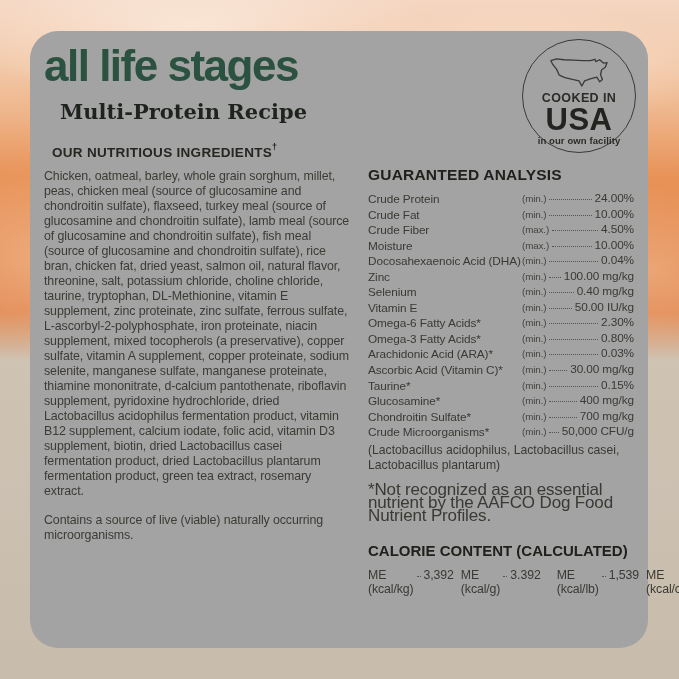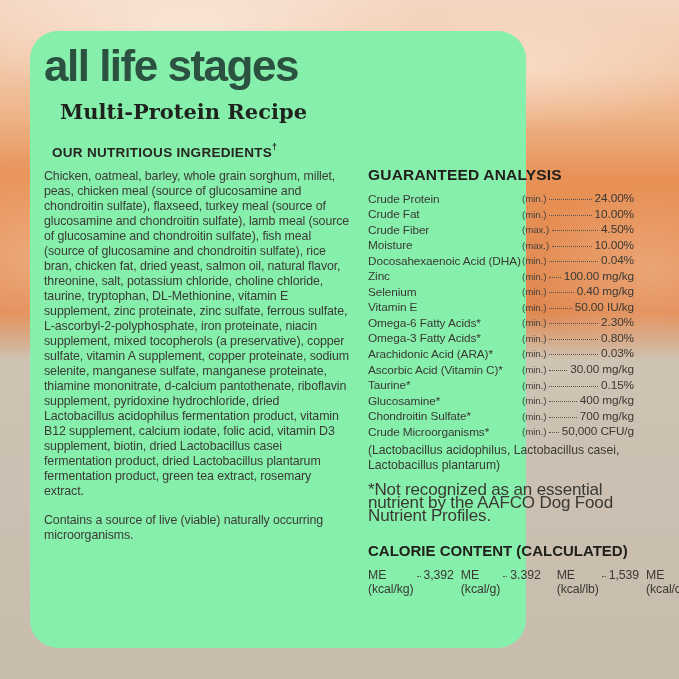--- a/index.html
+++ b/index.html
@@ -7,42 +7,42 @@
   .bg{position:absolute;inset:0;
     background:linear-gradient(180deg,
       #f4d6c2 0%, #f2c8a8 10%, #eeb489 17%, #e89257 26%,
       #e0874f 46%, #cfc3b3 53%, #cbc0b1 72%, #c8bcac 100%);}
   .bg::after{content:"";position:absolute;inset:0;
     background:
       radial-gradient(50% 16% at 28% 4%, rgba(255,246,238,.55), transparent 70%),
       radial-gradient(42% 13% at 76% 10%, rgba(255,241,230,.45), transparent 70%),
       radial-gradient(30% 20% at 6% 38%, rgba(255,226,200,.35), transparent 70%),
       radial-gradient(26% 18% at 96% 40%, rgba(255,226,200,.3), transparent 70%);}
-  .card{position:absolute;left:30px;top:31px;width:496px;height:617px;
-    background:#86efac;border-radius:28px;color:#3c3b36;}
+  .card{position:absolute;left:30px;top:31px;width:618px;height:617px;
+    background:#a3a3a3;border-radius:28px;color:#3c3b36;}
   .title{position:absolute;left:14px;top:13px;font-size:44px;line-height:1;
     font-weight:800;letter-spacing:-1.5px;color:#2b5240;margin:0;}
   .subtitle{position:absolute;left:30px;top:68px;margin:0;
     font-family:"DejaVu Serif", serif;font-weight:700;font-size:21px;color:#1e241d;}
   .badge{position:absolute;left:492px;top:8px;width:114px;height:114px;
     border:1.5px solid #3a3a37;border-radius:50%;box-sizing:border-box;
     display:flex;flex-direction:column;align-items:center;color:#2b2b28;}
   .badge svg{margin-top:12px;}
   .badge-l1{font-size:12.5px;font-weight:600;letter-spacing:.4px;margin-top:1px;}
   .badge-l2{font-size:31px;font-weight:800;letter-spacing:.5px;line-height:.95;color:#232320;}
   .badge-l3{font-size:9.5px;font-weight:700;letter-spacing:.1px;margin-top:1px;}
   .left-col{position:absolute;left:14px;top:112px;width:308px;}
   .ing-heading{font-size:13.5px;font-weight:700;letter-spacing:.3px;color:#262521;margin:0 8px 9px;}
   .body-text{font-size:12.4px;line-height:15px;letter-spacing:-.1px;margin:0;}
   .ing-foot{margin-top:13px;}
   .ing-note2{margin-top:14px;}
   sup.dagger{font-size:9px;position:relative;top:-1px;}
   .right-col{position:absolute;left:338px;top:135px;width:266px;color:#3a3934;}
   .ga-heading{font-size:15.5px;font-weight:700;letter-spacing:.2px;color:#21201c;margin:0 0 7px;}
-  .ga-row{display:flex;align-items:center;font-size:11.8px;line-height:14.55px;letter-spacing:-.1px;}
+  .ga-row{display:flex;align-items:flex-end;font-size:11.8px;line-height:14.55px;letter-spacing:-.1px;}
   .ga-label{white-space:nowrap;}
   .ga-right{margin-left:auto;width:112px;flex:none;display:flex;align-items:baseline;}
   .ga-min{font-size:9.8px;color:#44433e;flex:none;}
   .dots{flex:1 1 auto;border-bottom:1.8px dotted #56544e;margin:0 3px;position:relative;top:-2px;min-width:4px;}
   .ga-val{margin-left:auto;white-space:nowrap;}
   .micro-note{font-size:12.2px;line-height:15px;margin:3px 0 0;}
   .aafco-note{font-size:17px;line-height:13px;margin:10px 0 16px;letter-spacing:-.15px;}
   .cal-heading{font-size:15px;font-weight:700;color:#21201c;margin:20px 0 9px;letter-spacing:0;}
   .cal-grid{display:flex;gap:16px;}
   .cal-col{flex:1;display:flex;gap:7px;}
@@ -51,20 +51,30 @@
 </head>
 <body>
 
 <div class="bg"></div>
 
 <div class="card">
 
   <h1 class="title">all life stages</h1>
   <h2 class="subtitle">Multi-Protein Recipe</h2>
 
+  <div class="badge">
+    <svg width="60" height="38" viewBox="0 0 64 40">
+      <path d="M2,9 L8,7 L16,8 L26,8.5 L36,9 L44,9 L49,7.5 L50,10 L54,8 L58,11.5 L62,11
+               L60,16 L56,19 L55,24 L57,29 L54,31.5 L51,26.5 L44,28.5 L38,30.5 L35,36
+               L32,30.5 L25,29 L17,27 L11,24.5 L8,18 L4,13 Z" fill="none" stroke="#3a3a37" stroke-width="1.4" stroke-linejoin="round"></path>
+    </svg>
+    <div class="badge-l1">COOKED IN</div>
+    <div class="badge-l2">USA</div>
+    <div class="badge-l3">in our own facility</div>
+  </div>
 
   <div class="left-col">
     <h3 class="ing-heading"><span>OUR NUTRITIOUS INGREDIENTS</span><sup class="dagger">†</sup></h3>
     <p class="body-text">Chicken, oatmeal, barley, whole grain sorghum, millet, peas, chicken meal (source of glucosamine and chondroitin sulfate), flaxseed, turkey meal (source of glucosamine and chondroitin sulfate), lamb meal (source of glucosamine and chondroitin sulfate), fish meal (source of glucosamine and chondroitin sulfate), rice bran, chicken fat, dried yeast, salmon oil, natural flavor, threonine, salt, potassium chloride, choline chloride, taurine, tryptophan, DL-Methionine, vitamin E supplement, zinc proteinate, zinc sulfate, ferrous sulfate, L-ascorbyl-2-polyphosphate, iron proteinate, niacin supplement, mixed tocopherols (a preservative), copper sulfate, vitamin A supplement, copper proteinate, sodium selenite, manganese sulfate, manganese proteinate, thiamine mononitrate, d-calcium pantothenate, riboflavin supplement, pyridoxine hydrochloride, dried Lactobacillus acidophilus fermentation product, vitamin B12 supplement, calcium iodate, folic acid, vitamin D3 supplement, biotin, dried Lactobacillus casei fermentation product, dried Lactobacillus plantarum fermentation product, green tea extract, rosemary extract.</p>
     <p class="body-text ing-note2">Contains a source of live (viable) naturally occurring microorganisms.</p>
   </div>
 
   <div class="right-col">
     <h3 class="ga-heading">GUARANTEED ANALYSIS</h3>
     <div>

